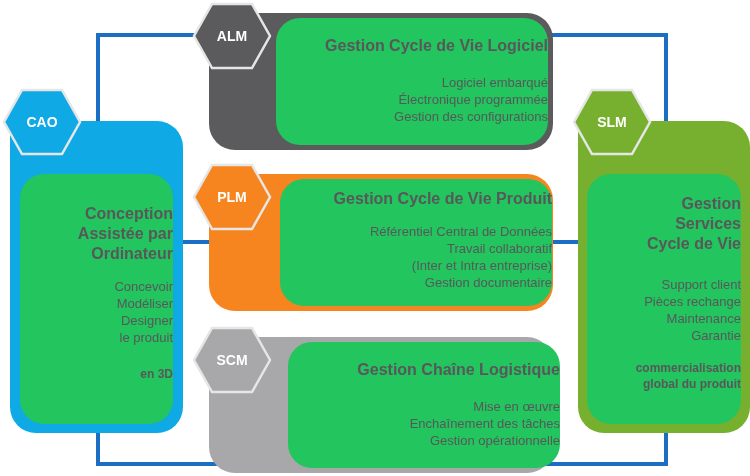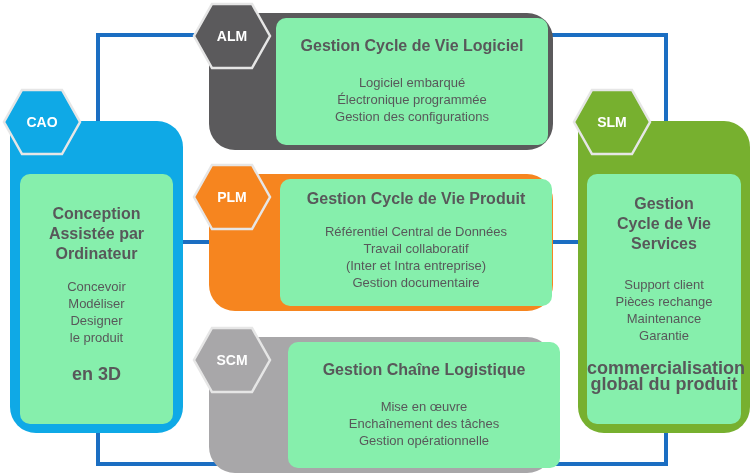--- a/index.html
+++ b/index.html
@@ -1,28 +1,28 @@
 <!DOCTYPE html>
 <html><head>
   <meta charset="utf-8">
   <style>
     html, body { margin: 0; padding: 0; background: #ffffff; }
     body { width: 750px; height: 476px; position: relative; overflow: hidden;
            font-family: "Liberation Sans", "DejaVu Sans", sans-serif; color: #58585a; }
     .connector { position: absolute; background: #1b6ec2; }
     .outer { position: absolute; border-radius: 26px; }
-    .inner { position: absolute; background: #86efac; border-radius: 10px; text-align: center; }
+    .inner { position: absolute; background: #22c55e; border-radius: 24px; text-align: right; }
     .hex { position: absolute; width: 80px; height: 68px; }
     .hex svg { position: absolute; left: 0; top: 0; width: 100%; height: 100%; }
     .hex .hex-label { position: absolute; left: 0; right: 0; top: 0; bottom: 0; display: flex;
                       align-items: center; justify-content: center; color: #fff; font-weight: bold;
                       font-size: 14px; }
     .title { font-weight: bold; font-size: 16px; color: #58585a; line-height: 20px; }
     .items { font-size: 13px; color: #58585a; line-height: 17px; }
-    .note { font-weight: bold; font-size: 18px; color: #58585a; line-height: 16px; }
+    .note { font-weight: bold; font-size: 12px; color: #58585a; line-height: 16px; }
     .item-line { display: block; }
   </style>
 </head>
 <body>
 
 <div class="connector" style="left:96px; top:33px; width:572px; height:4px;"></div>
 <div class="connector" style="left:96px; top:462px; width:572px; height:4px;"></div>
 <div class="connector" style="left:96px; top:33px; width:4px; height:433px;"></div>
 <div class="connector" style="left:664px; top:33px; width:4px; height:433px;"></div>
 <div class="connector" style="left:180px; top:240px; width:402px; height:4px;"></div>
@@ -96,22 +96,22 @@
   <svg viewBox="0 0 80 68">
     <polygon points="20,2 60,2 78,34 60,66 20,66 2,34" fill="#a8a7a9" stroke="#e6e6e6" stroke-width="2.5"></polygon>
   </svg>
   <div class="hex-label">SCM</div>
 </div>
 
 <div class="outer" style="left:578px; top:121px; width:172px; height:312px; background:#77b02f; border-top-left-radius:0;"></div>
 <div class="inner" style="left:587px; top:174px; width:154px; height:250px;">
   <div class="title" style="margin-top:20px;">
     <span class="item-line">Gestion</span>
+    <span class="item-line">Services</span>
     <span class="item-line">Cycle de Vie</span>
-    <span class="item-line">Services</span>
   </div>
   <div class="items" style="margin-top:22px;">
     <span class="item-line">Support client</span>
     <span class="item-line">Pièces rechange</span>
     <span class="item-line">Maintenance</span>
     <span class="item-line">Garantie</span>
   </div>
   <div class="note" style="margin-top:16px;">
     <span class="item-line">commercialisation</span>
     <span class="item-line">global du produit</span>

